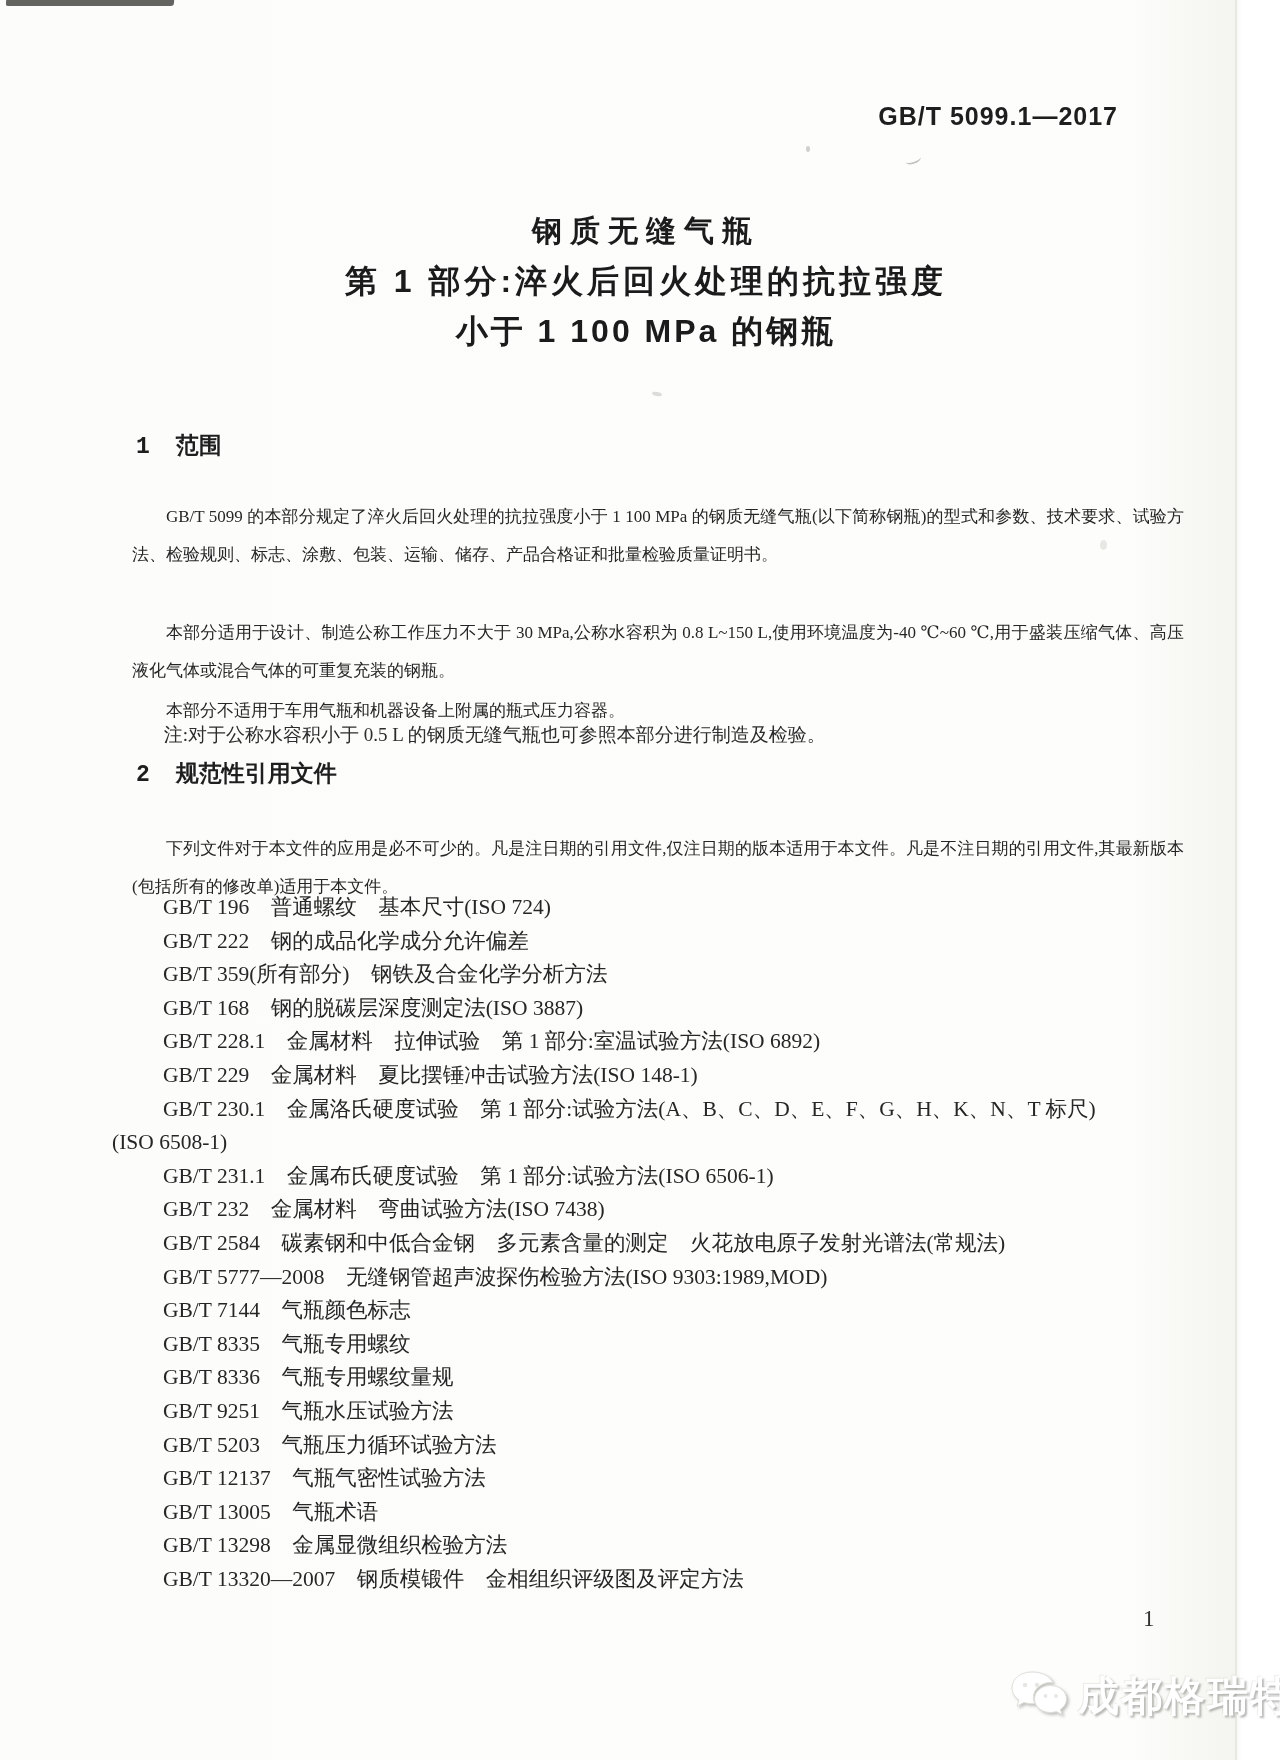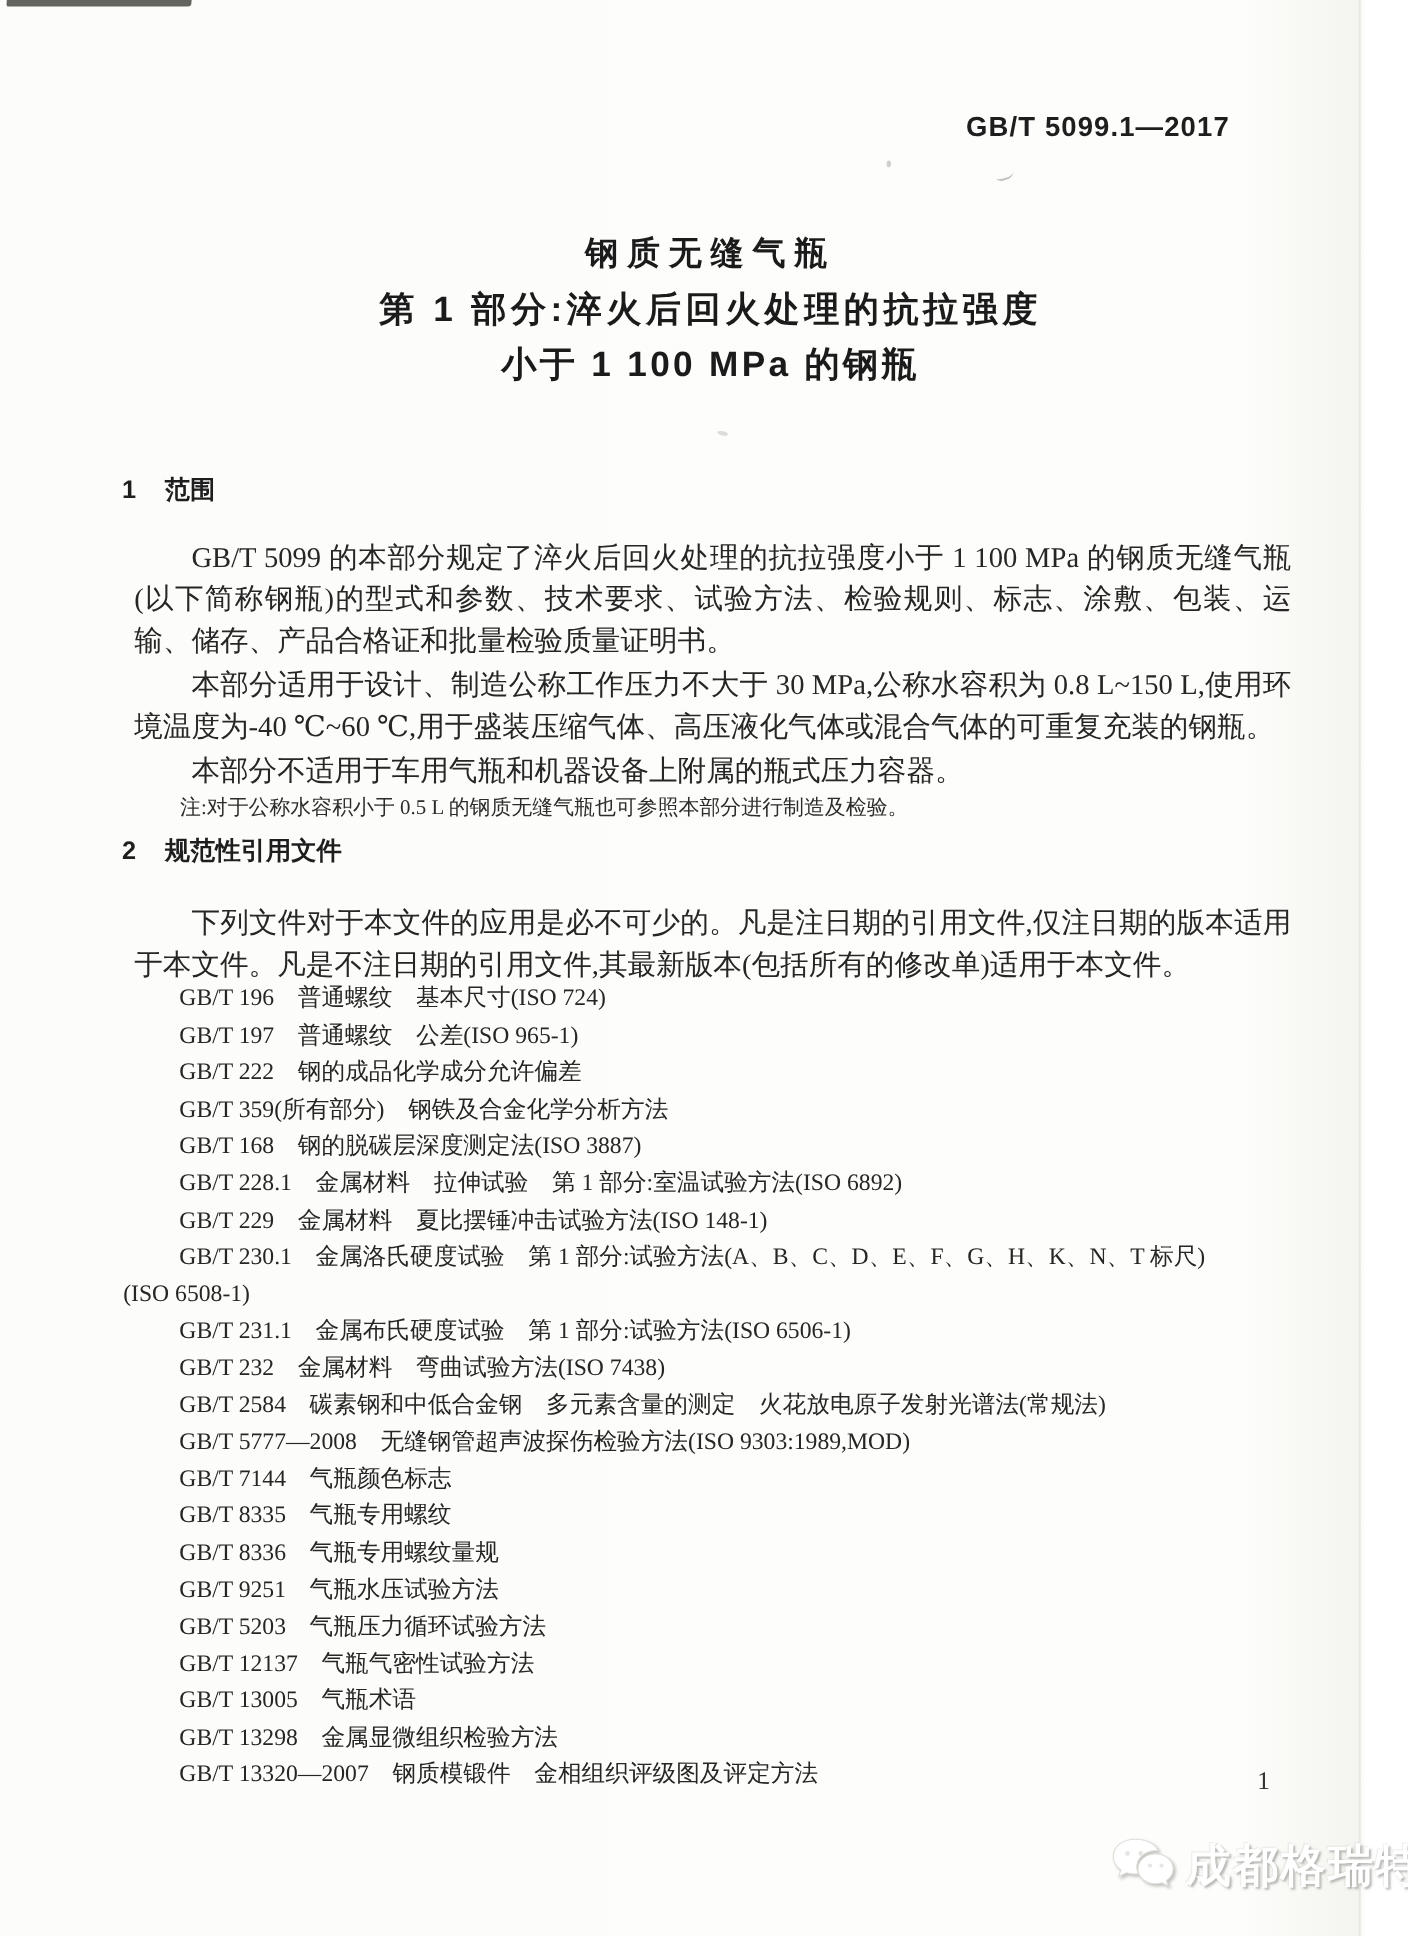--- a/index.html
+++ b/index.html
@@ -42,31 +42,31 @@
     position:absolute;top:206px;left:120px;width:1052px;
     text-align:center;
     font-family:"Liberation Sans","DejaVu Sans",sans-serif;
     font-weight:700;color:#1b1b1b;
   }
   .title .t1{display:block;font-size:30px;letter-spacing:8px;line-height:50px;}
   .title .t2{display:block;font-size:32px;letter-spacing:4px;line-height:50px;}
   .title .t3{display:block;font-size:32px;letter-spacing:3px;line-height:50px;}
 
   .sec-heading{
-    position:absolute;left:111px;width:1052px;
-    font-family:Liberation Sans, sans-serif;
+    position:absolute;left:136px;width:1052px;
+    font-family:Liberation Mono, monospace;
     font-weight:700;font-size:23px;color:#1e1e1e;
   }
   .sec-heading .num{margin-right:26px;}
   .h-scope{top:430px;}
   .h-refs{top:758px;}
 
   .para{
-    position:absolute;left:120px;width:1052px;margin:2px;
-    font-size:26px;line-height:38px;text-align:justify;
+    position:absolute;left:120px;width:1052px;margin:12px;
+    font-size:17px;line-height:38px;text-align:justify;
     text-indent:2em;color:var(--ink);
   }
   .p1{top:486px;}
   .p2{top:602px;}
   .p3{top:680px;}
   .s2p{top:818px;}
   .note{
     position:absolute;left:120px;width:1052px;top:720px;
     font-size:19px;line-height:30px;text-indent:2.3em;color:#2c2c2c;
   }
@@ -124,21 +124,20 @@
   <div class="note">注:对于公称水容积小于 0.5 L 的钢质无缝气瓶也可参照本部分进行制造及检验。</div>
 
   <div class="sec-heading h-refs">
     <span class="num">2</span><span>规范性引用文件</span>
   </div>
 
   <p class="para s2p">下列文件对于本文件的应用是必不可少的。凡是注日期的引用文件,仅注日期的版本适用于本文件。凡是不注日期的引用文件,其最新版本(包括所有的修改单)适用于本文件。</p>
 
   <div class="refs">
       <div class="ref">GB/T 196　普通螺纹　基本尺寸(ISO 724)</div>
-      <div class="ref">GB/T 197　普通螺纹　公差(ISO 965-1)</div>
       <div class="ref">GB/T 222　钢的成品化学成分允许偏差</div>
       <div class="ref">GB/T 359(所有部分)　钢铁及合金化学分析方法</div>
       <div class="ref">GB/T 168　钢的脱碳层深度测定法(ISO 3887)</div>
       <div class="ref">GB/T 228.1　金属材料　拉伸试验　第 1 部分:室温试验方法(ISO 6892)</div>
       <div class="ref">GB/T 229　金属材料　夏比摆锤冲击试验方法(ISO 148-1)</div>
       <div class="ref">GB/T 230.1　金属洛氏硬度试验　第 1 部分:试验方法(A、B、C、D、E、F、G、H、K、N、T 标尺)</div>
       <div class="ref cont">(ISO 6508-1)</div>
       <div class="ref">GB/T 231.1　金属布氏硬度试验　第 1 部分:试验方法(ISO 6506-1)</div>
       <div class="ref">GB/T 232　金属材料　弯曲试验方法(ISO 7438)</div>
       <div class="ref">GB/T 2584　碳素钢和中低合金钢　多元素含量的测定　火花放电原子发射光谱法(常规法)</div>

